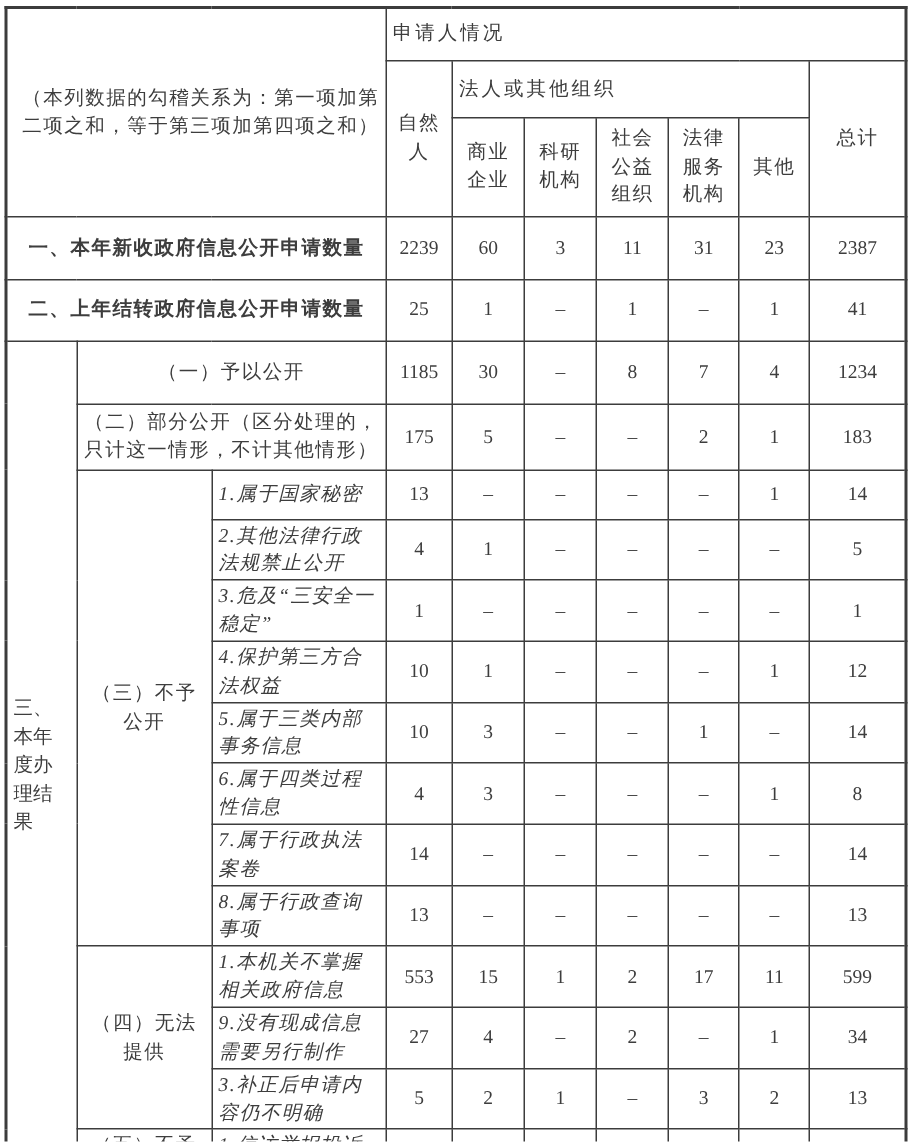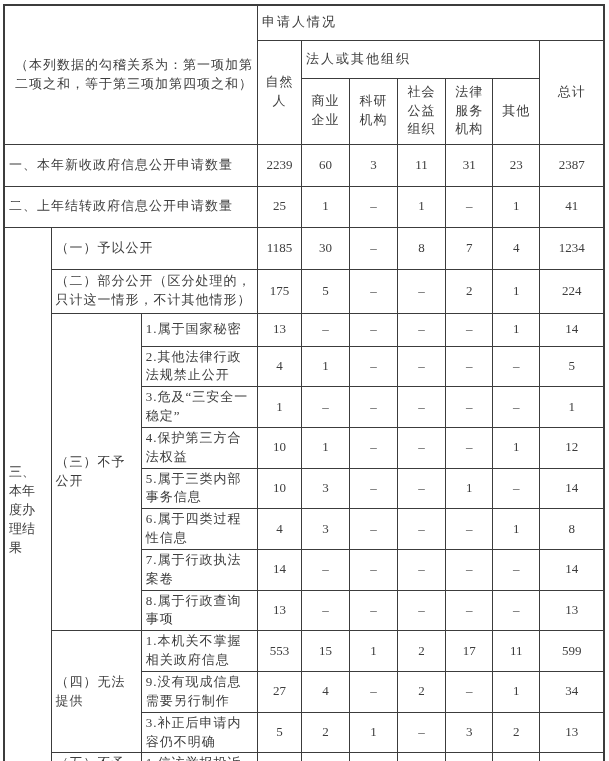--- a/index.html
+++ b/index.html
@@ -44,35 +44,37 @@
   }
   
   td.note {
     text-align: right;
     letter-spacing: 1px;
     padding: 2px 10px;
     line-height: 1.75;
   }
   
   td.labmain {
-    text-align: left;
+    text-align: center;
     letter-spacing: 1px;
     padding: 1px 10px 1px 20px;
+    font-weight: bold;
   }
   
   td.labgrp {
-    text-align: left;
+    text-align: center;
     letter-spacing: 1px;
     padding: 1px 6px 1px 8px;
   }
   
   td.labitem {
     text-align: left;
     letter-spacing: 1px;
     padding: 1px 3px 1px 5px;
+    font-style: italic;
   }
   
   td.labsec {
     text-align: left;
     letter-spacing: 0;
     padding: 1px 4px;
     line-height: 1.8;
   }
   td.num {
     text-align: center;
@@ -160,21 +162,21 @@
       </tr>
 
       <tr class="ht44">
         <td class="labgrp" colspan="2">（二）部分公开（区分处理的，只计这一情形，不计其他情形）</td>
         <td class="num">175</td>
         <td class="num">5</td>
         <td class="num">–</td>
         <td class="num">–</td>
         <td class="num">2</td>
         <td class="num">1</td>
-        <td class="num">224</td>
+        <td class="num">183</td>
       </tr>
 
       <tr class="ht33">
         <td class="labgrp" rowspan="8">（三）不予公开</td>
         <td class="labitem">1.属于国家秘密</td>
         <td class="num">13</td>
         <td class="num">–</td>
         <td class="num">–</td>
         <td class="num">–</td>
         <td class="num">–</td>

